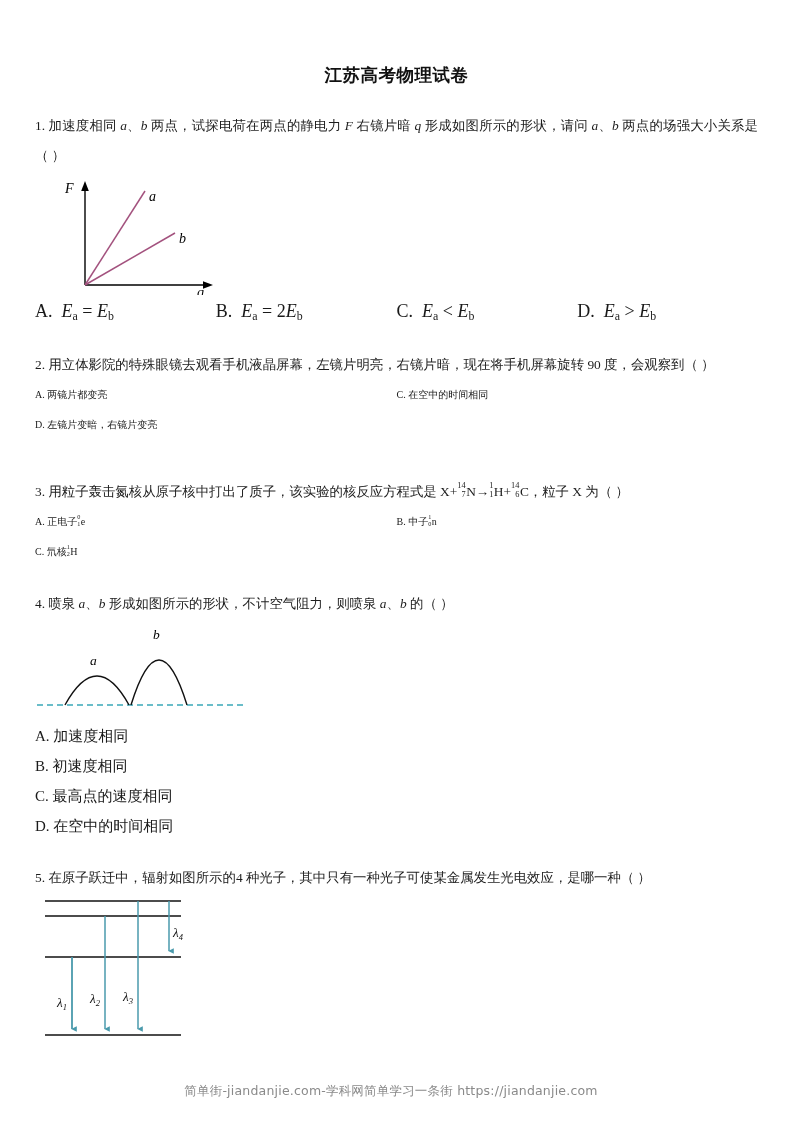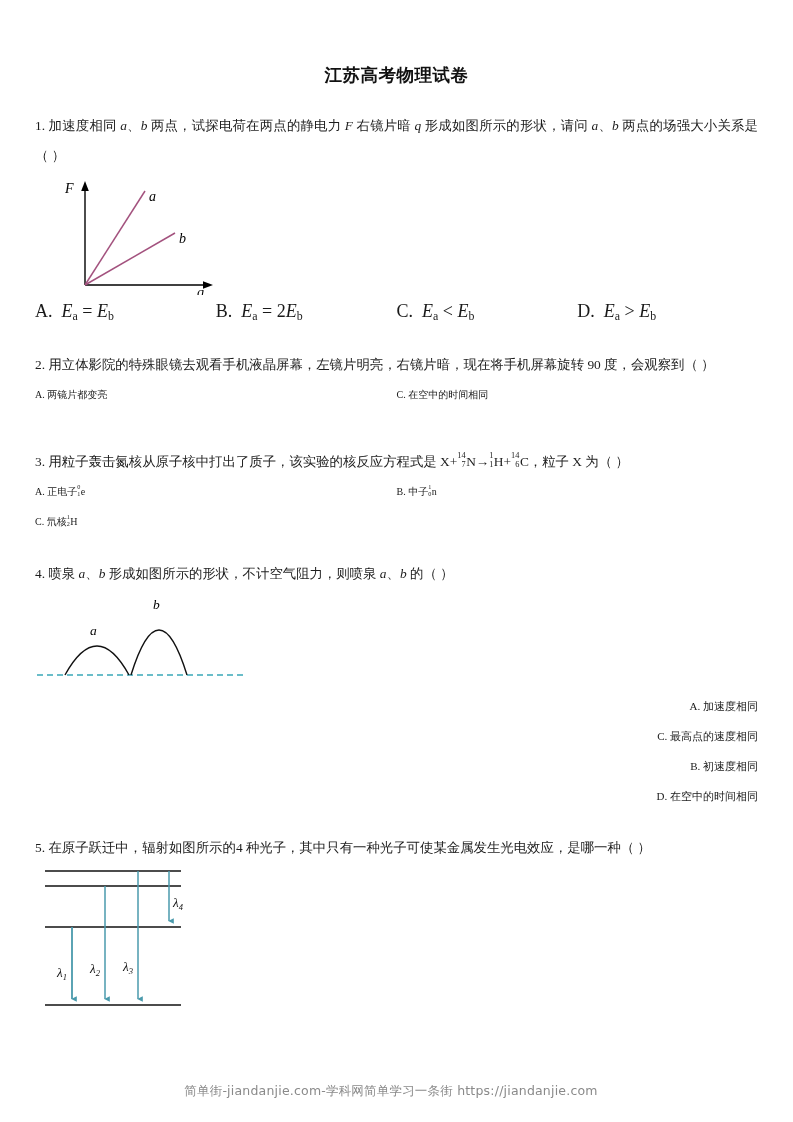--- a/index.html
+++ b/index.html
@@ -55,23 +55,22 @@
     line-height: 30px;
   }
   .opts-2col .opt { width: 50%; box-sizing: border-box; }
   .opts-4col {
     display: flex;
     font-size: 18px;
     line-height: 24px;
   }
   .opts-4col .opt { width: 25%; box-sizing: border-box; }
   .opts-1col {
-    font-size: 11px;
+    font-size: 15px;
     line-height: 30px;
-    text-align: right;
   }
   .opt-letter { font-family: "Liberation Serif", serif; }
   .mathi {
     font-style: italic;
     font-family: "Liberation Serif", "DejaVu Serif", serif;
   }
   .mathu {
     font-style: normal;
     font-family: "Liberation Serif", "DejaVu Serif", serif;
   }
@@ -162,20 +161,24 @@
     </div>
     <div class="opts-2col">
       <div class="opt">
         <span class="opt-letter">A.</span>
         <span>两镜片都变亮</span>
       </div>
       <div class="opt">
         <span class="opt-letter">C.</span>
         <span>在空中的时间相同</span>
       </div>
+      <div class="opt">
+        <span class="opt-letter">D.</span>
+        <span>左镜片变暗，右镜片变亮</span>
+      </div>
     </div>
   </div>
 
   <div class="q-block q3">
     <div class="q-stem">
       <span>3.</span>
       <span>用粒子轰击氮核从原子核中打出了质子，该实验的核反应方程式是 </span><span class="mathu"><span>X</span><span>+</span><span class="nuc"><span>14</span><span>7</span></span><span>N</span><span>→</span><span class="nuc"><span>1</span><span>1</span></span><span>H</span><span>+</span><span class="nuc"><span>14</span><span>6</span></span><span>C</span></span><span>，粒子 X 为（    ）</span>
     </div>
     <div class="opts-2col">
       <div class="opt">
@@ -212,26 +215,26 @@
         <text x="118" y="14" font-family="Liberation Serif, serif" font-size="13.5" font-style="italic" fill="#000">b</text>
       </svg>
     </figure>
 
     <div class="opts-1col">
       <div class="opt">
         <span class="opt-letter">A.</span>
         <span>加速度相同</span>
       </div>
       <div class="opt">
+        <span class="opt-letter">B.</span>
+        <span>初速度相同</span>
+      </div>
+      <div class="opt">
         <span class="opt-letter">C.</span>
         <span>最高点的速度相同</span>
-      </div>
-      <div class="opt">
-        <span class="opt-letter">B.</span>
-        <span>初速度相同</span>
       </div>
       <div class="opt">
         <span class="opt-letter">D.</span>
         <span>在空中的时间相同</span>
       </div>
     </div>
   </div>
 
   <div class="q-block q5">
     <div class="q-stem">

